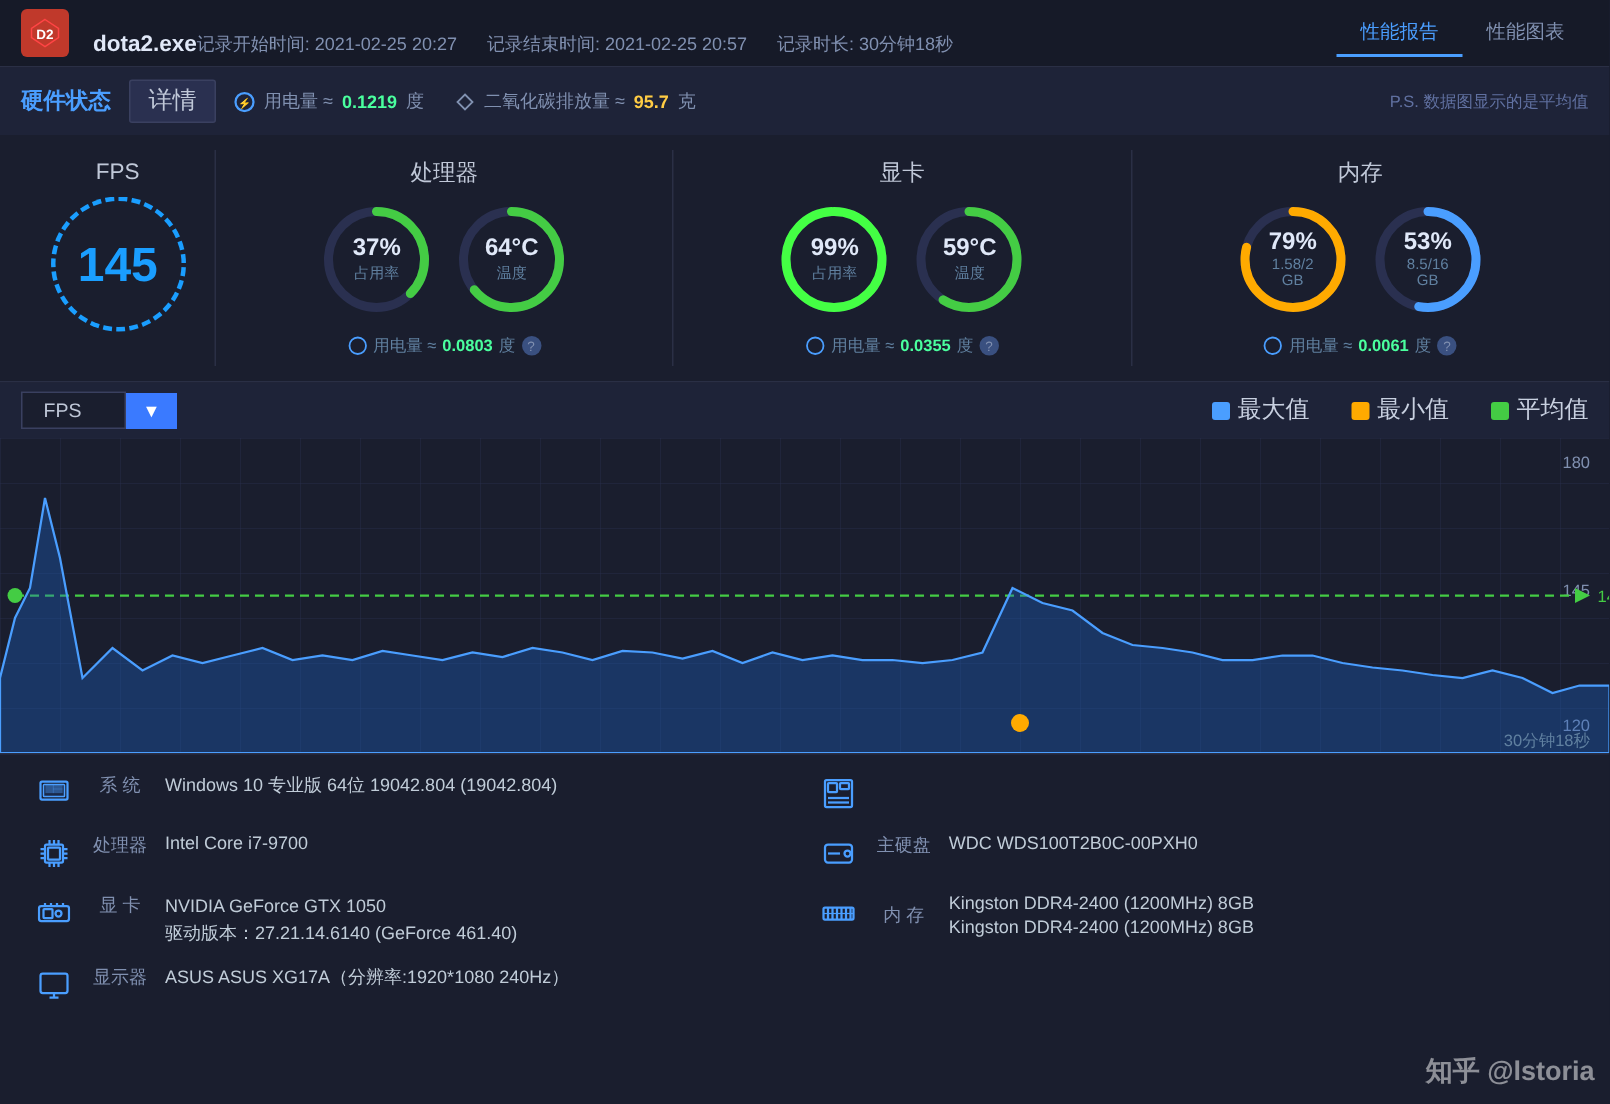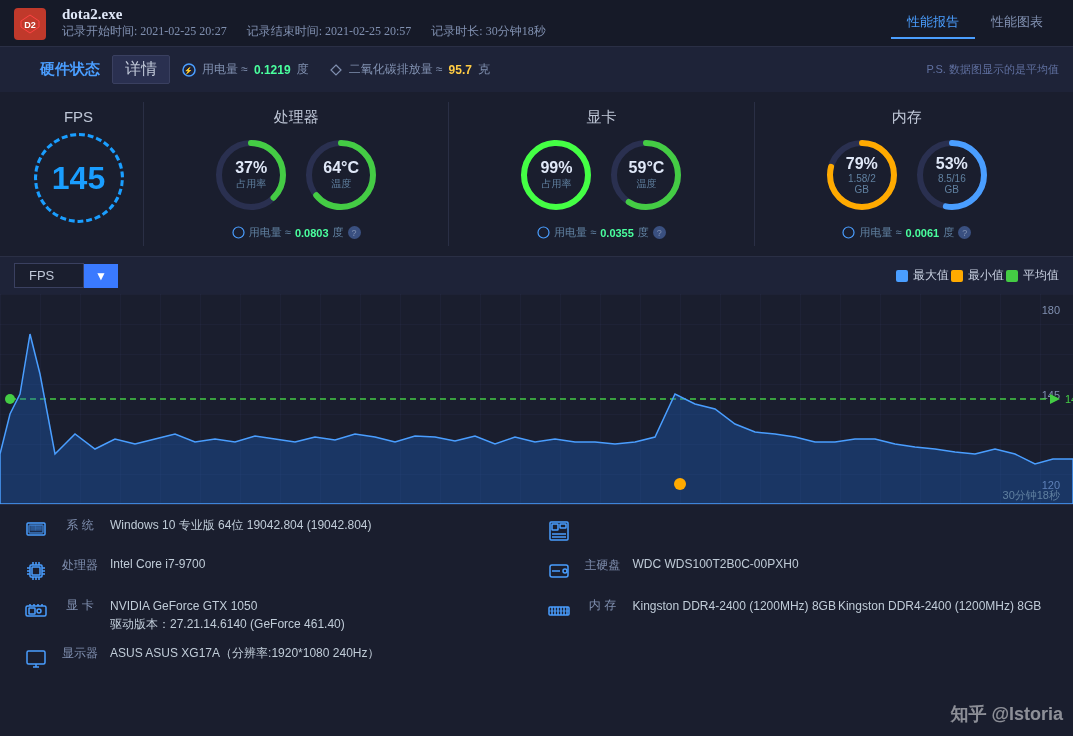--- a/index.html
+++ b/index.html
@@ -34,22 +34,21 @@
       border-radius: 4px;
       display: flex;
       align-items: center;
       justify-content: center;
       font-size: 18px;
       font-weight: bold;
       color: white;
     }
     .header-info {
       display: flex;
-      flex-direction: column;
-      font-family: Liberation Serif, serif;
+      flex-direction: row;
     }
     .app-name {
       font-size: 15px;
       color: #e0e8f8;
       font-weight: bold;
     }
     .time-info {
       font-size: 12px;
       color: #8090b0;
       display: flex;
@@ -76,21 +75,20 @@
       background: #1e2338;
       padding: 8px 14px;
       display: flex;
       align-items: center;
       justify-content: space-between;
     }
     .hw-bar-left {
       display: flex;
       align-items: center;
       gap: 12px;
-      margin-left: 26px;
     }
     .hw-title {
       color: #4a9eff;
       font-size: 15px;
       font-weight: bold;
     }
     .detail-btn {
       background: #2a3050;
       border: 1px solid #3a4060;
       color: #c0c8d8;
@@ -260,22 +258,22 @@
       background: #3a7aff;
       border: 1px solid #3a7aff;
       color: white;
       padding: 4px 10px;
       cursor: pointer;
       font-size: 12px;
     }
     .legend {
       display: flex;
       align-items: center;
-      gap: 2px;
-      font-size: 12px;
+      gap: 28px;
+      font-size: 16px;
     }
     .legend-item {
       display: flex;
       align-items: center;
       gap: 5px;
     }
     .legend-dot {
       width: 12px;
       height: 12px;
       border-radius: 2px;
@@ -332,21 +330,21 @@
       text-align: center;
     }
     .sysinfo-val {
       color: #c0ccd8;
       font-size: 12px;
     }
     .sysinfo-val-multi {
       color: #c0ccd8;
       font-size: 12px;
       display: flex;
-      flex-direction: row;
+      flex-direction: column;
       gap: 2px;
     }
 
     
     .watermark {
       position: fixed;
       bottom: 10px;
       right: 10px;
       font-size: 18px;
       color: rgba(255,255,255,0.5);

